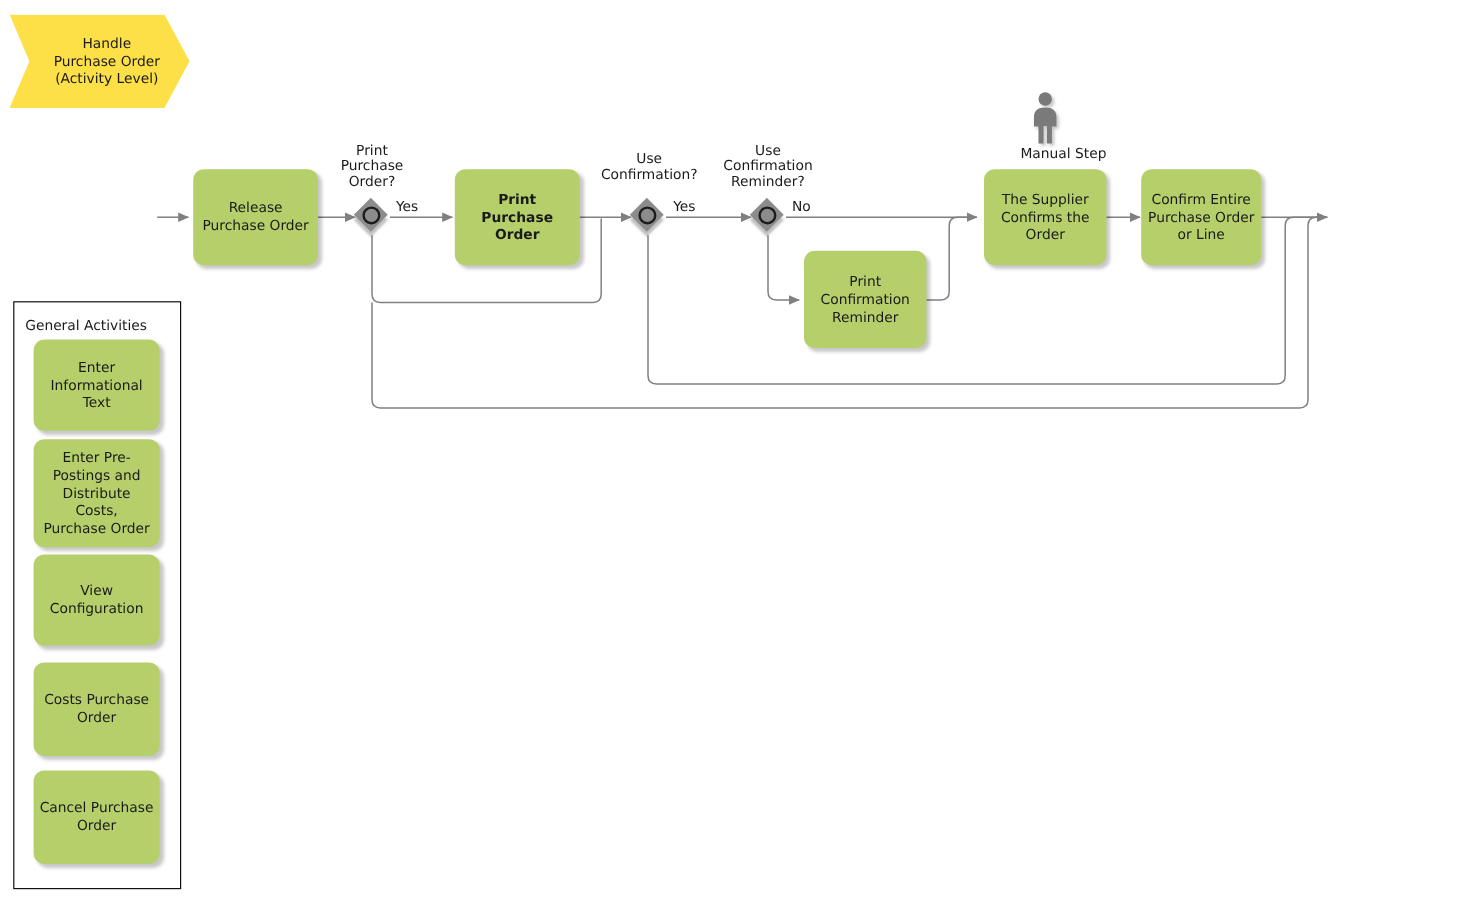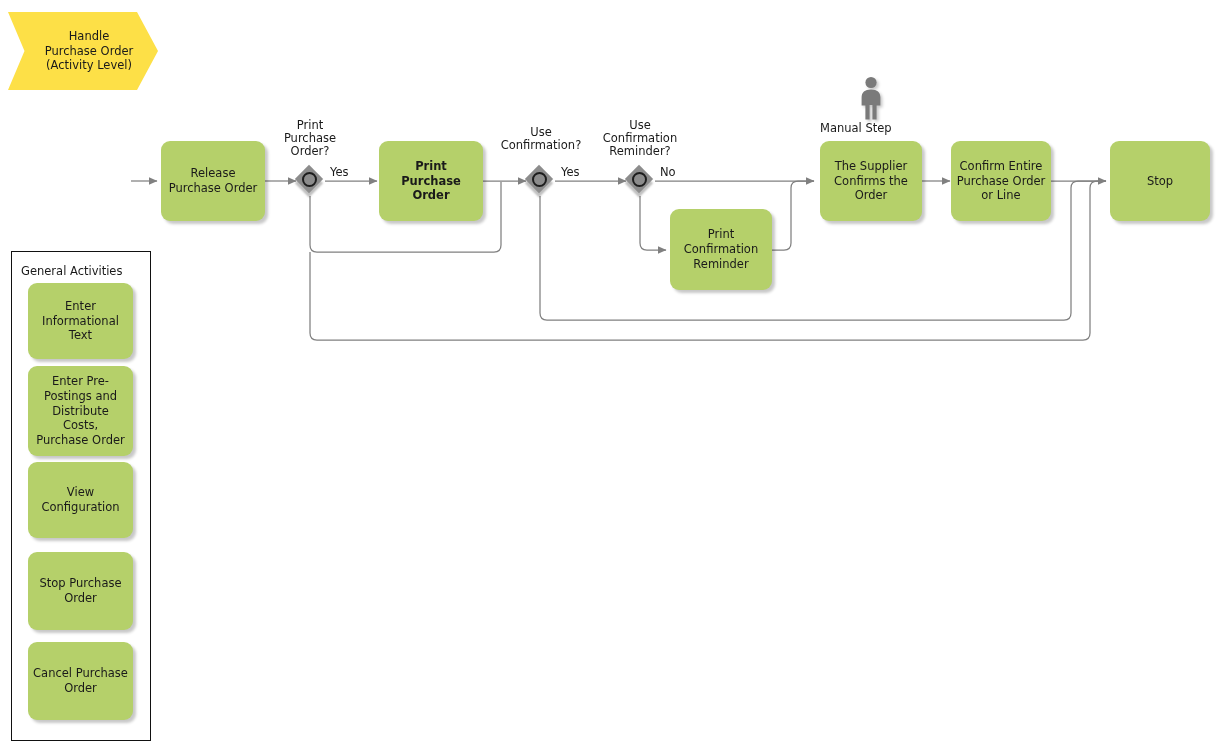--- a/index.html
+++ b/index.html
@@ -99,21 +99,21 @@
     position: absolute;
     font-size: 11.5px;
     color: #1a1a1a;
     white-space: nowrap;
     text-align: right;
   }
 
   
   .manual-step {
     position: absolute;
-    text-align: left;
+    text-align: right;
   }
   .manual-step .ms-caption {
     font-size: 11.5px;
     color: #1a1a1a;
     margin-top: 1px;
     white-space: nowrap;
   }
 
   
   .panel {
@@ -200,23 +200,20 @@
 Confirms the
 Order</div>
   </div>
 
   <div class="node" style="left:951px; top:141px; width:100px; height:80px;">
     <div class="ntext" style="white-space: pre-line;">Confirm Entire
 Purchase Order
 or Line</div>
   </div>
 
-  <div class="node" style="left:1110px; top:141px; width:100px; height:80px;">
-    <div class="ntext">Stop</div>
-  </div>
 
   <div class="gw-label" style="left: 264px; top: 119px; width: 92px; white-space: pre-line;">Print
 Purchase
 Order?</div>
   <div class="gateway" style="left:297px; top:167px;">
     <div class="dia"></div>
     <div class="ring"></div>
   </div>
   <div class="edge-label" style="left:330px; top:165px;">Yes</div>
 
@@ -264,21 +261,21 @@
 Distribute Costs,
 Purchase Order</div>
   </div>
 
   <div class="node" style="left:28px; top:462px; width:105px; height:76px;">
     <div class="ntext" style="white-space: pre-line;">View
 Configuration</div>
   </div>
 
   <div class="node" style="left:28px; top:552px; width:105px; height:78px;">
-    <div class="ntext" style="white-space: pre-line;">Stop Purchase
+    <div class="ntext" style="white-space: pre-line;">Costs Purchase
 Order</div>
   </div>
 
   <div class="node" style="left:28px; top:642px; width:105px; height:78px;">
     <div class="ntext" style="white-space: pre-line;">Cancel Purchase
 Order</div>
   </div>
 
 </div>
 

